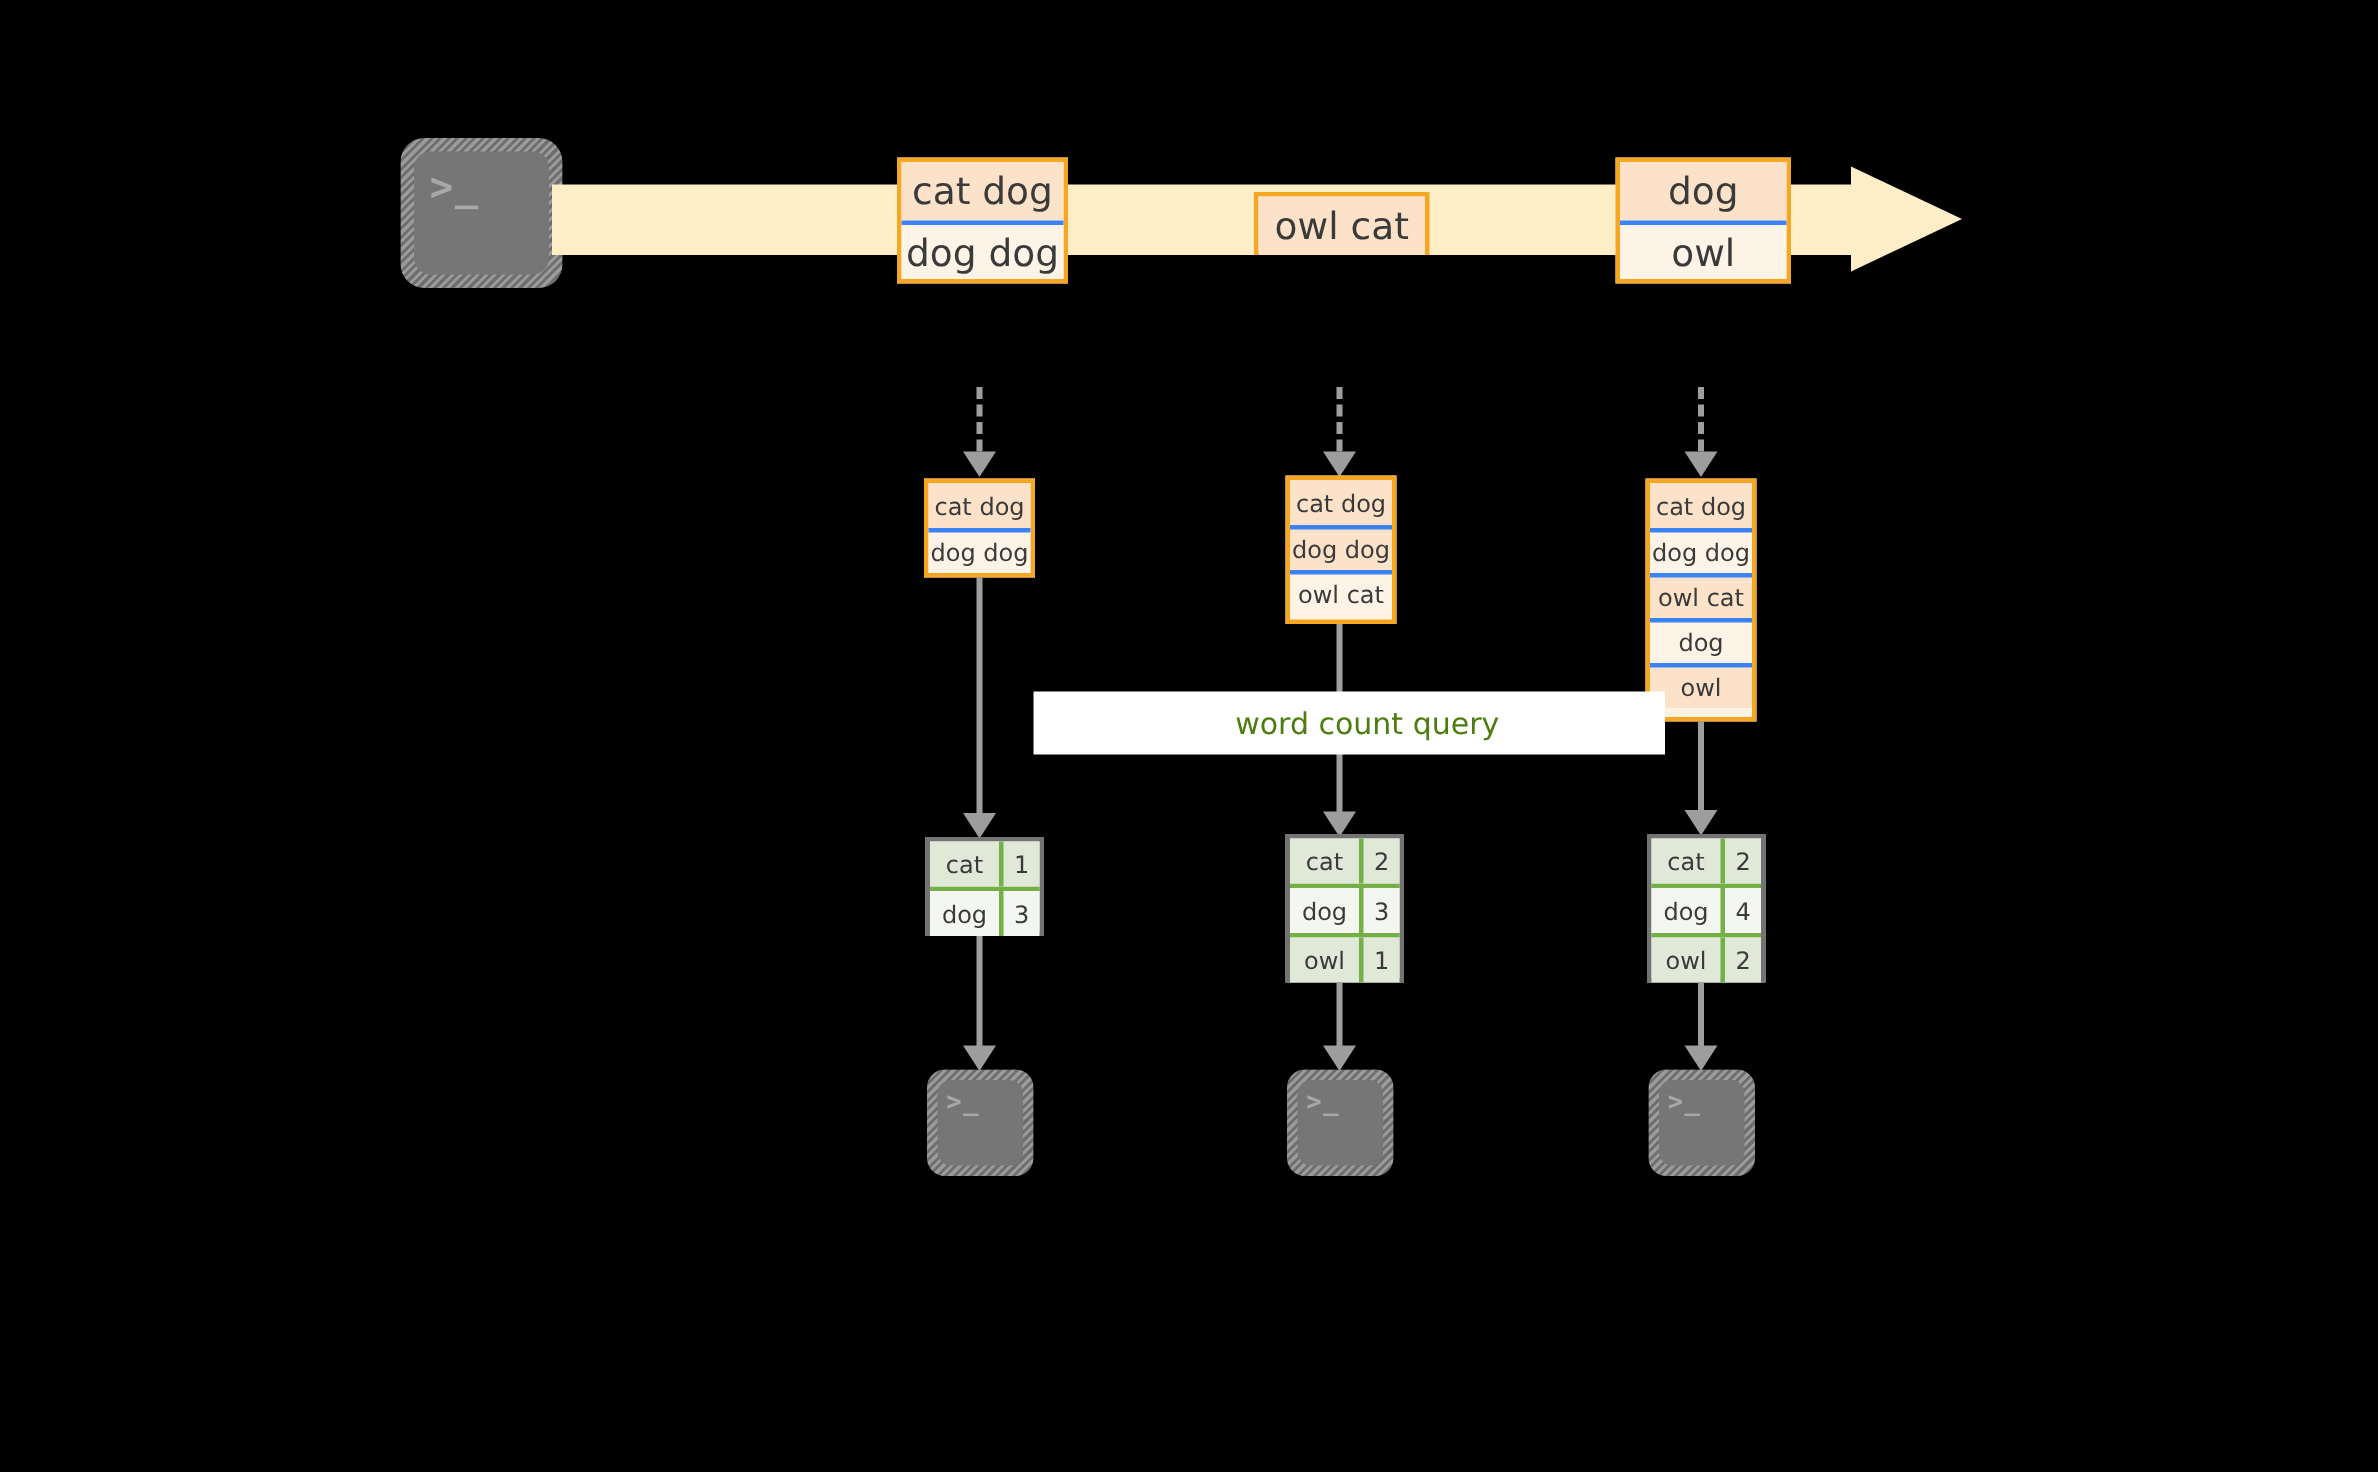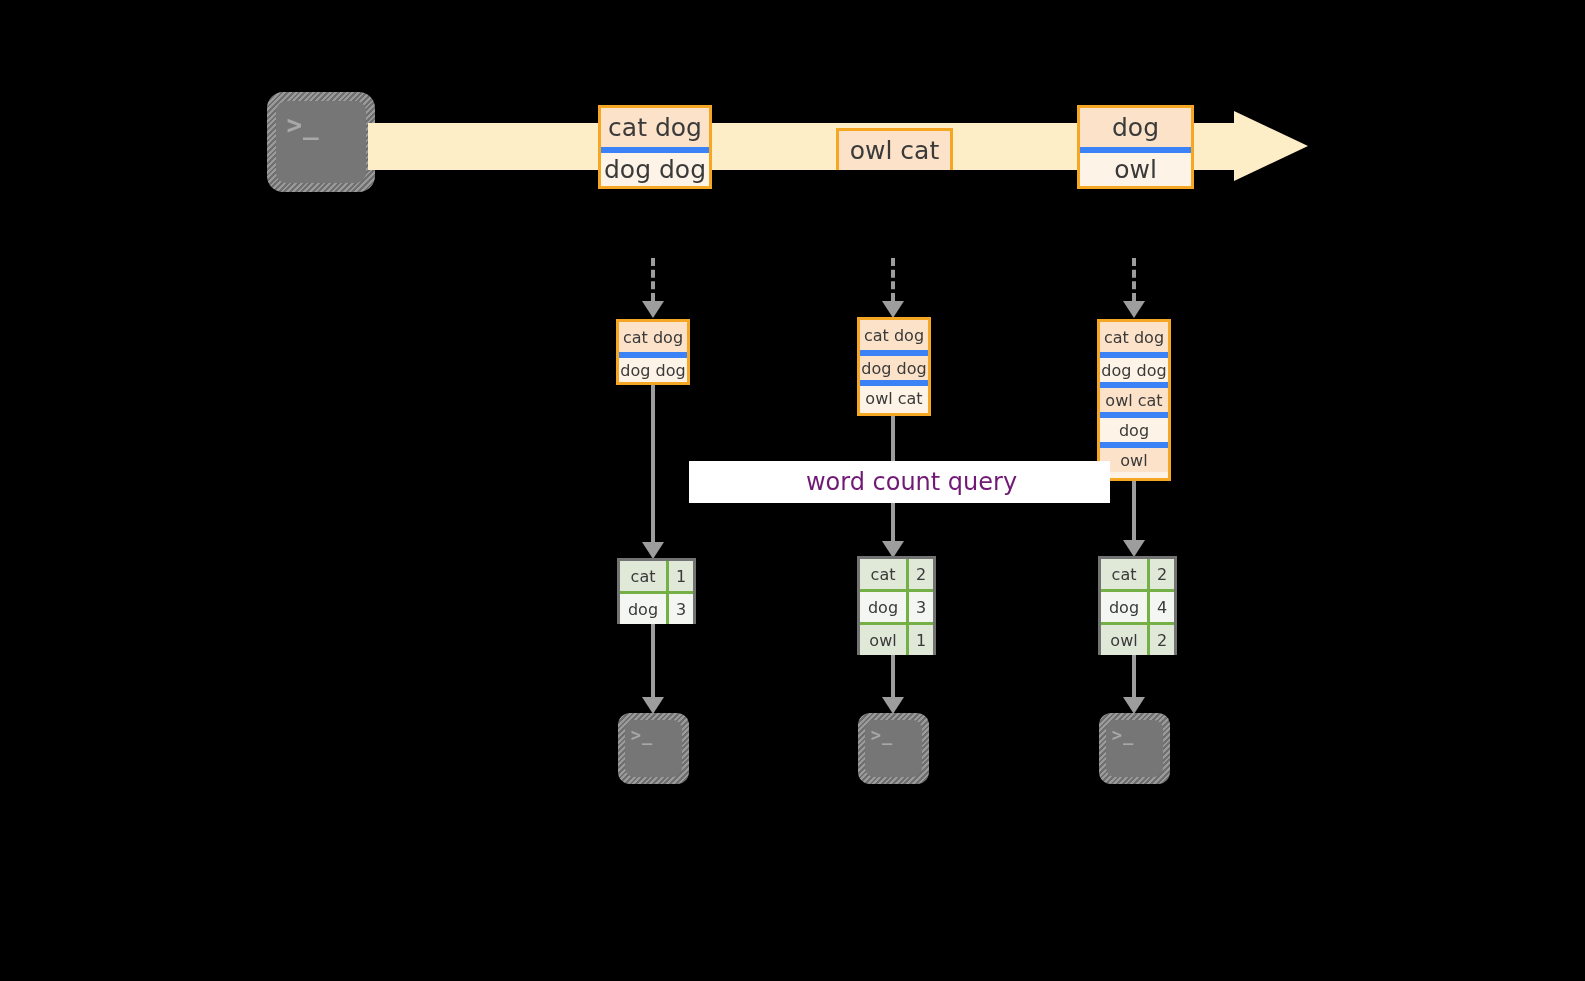--- a/index.html
+++ b/index.html
@@ -86,21 +86,21 @@
   .ocell {
     box-sizing: border-box;
     display: flex;
     align-items: center;
     justify-content: center;
     color: #3a3a3a;
     white-space: nowrap;
   }
   .ocell.dark { background: #fbe2c8; }
   .ocell.light { background: #fdf3e6; }
-  .ocell + .ocell { border-top: 6px solid #3b82f6; }
+  .ocell + .ocell { border-top: 3px solid #3b82f6; }
 
   
   .obox.big .ocell { height: 39px; font-size: 25px; }
   
   .obox.sm .ocell { height: 30px; font-size: 16px; }
 
   
   .gbox {
     position: absolute;
     box-sizing: border-box;
@@ -157,22 +157,22 @@
     left: 689px;
     top: 461px;
     width: 421px;
     height: 42px;
     background: #ffffff;
     display: flex;
     align-items: center;
     justify-content: center;
   }
   .band-text {
-    font-size: 24px;
-    color: #701a75;
+    font-size: 20px;
+    color: #4d7c0f;
     white-space: nowrap;
     padding-left: 24px;
   }
 </style>
 </head>
 <body>
 
 <div id="stage">
 
   <div class="term" style="left:267px; top:92px; width:108px; height:100px; border-radius:16px;">

